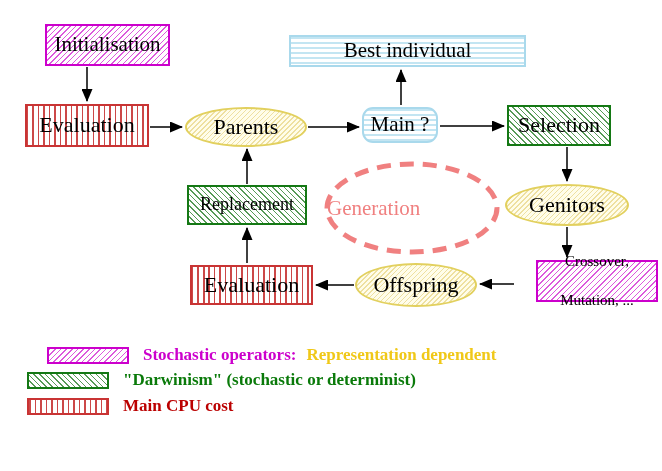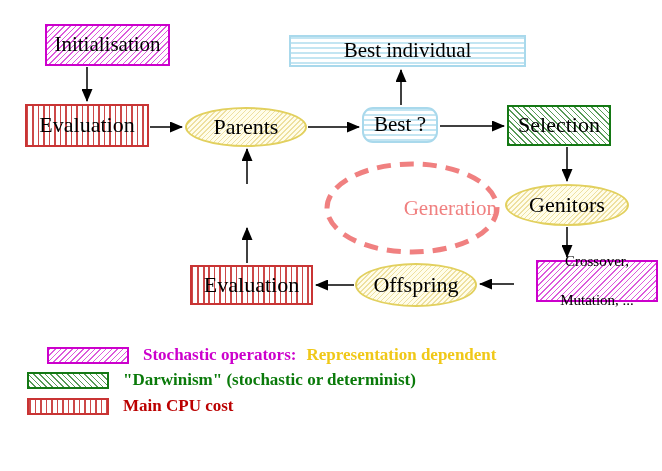--- a/index.html
+++ b/index.html
@@ -31,21 +31,21 @@
   }
   .ellipse-yellow{
     border:2px solid #e2d05e;border-radius:50%;background-color:#fffdea;
     background-image:repeating-linear-gradient(135deg,rgba(224,200,100,0.55) 0 1px,rgba(255,255,255,0) 1px 3.5px);
   }
   .lbl-21{font-size:21px;}
   .lbl-22{font-size:22px;}
   .lbl-18{font-size:18px;}
   .lbl-15{font-size:15px;line-height:1.3;gap:20px;}
   #generation-label{
-    position:absolute;left:327px;top:196px;width:170px;text-align:right;
+    position:absolute;left:327px;top:196px;width:170px;text-align:left;
     font-size:21px;color:#f08080;
   }
   .legend-row{
     position:absolute;left:27px;display:flex;align-items:center;height:18px;
   }
   .legend-swatch{width:82px;height:17px;box-sizing:border-box;flex:0 0 auto;}
   .legend-text{margin-left:14px;font-size:17px;font-weight:bold;white-space:nowrap;}
   .legend-text2{margin-left:10px;font-size:17px;font-weight:bold;white-space:nowrap;}
   .c-magenta{color:#cc00cc;}
   .c-gold{color:#f0c818;}
@@ -84,21 +84,21 @@
 
   <div class="node stripe-red lbl-22" style="left:25px;top:104px;width:124px;height:43px;">
     <span>Evaluation</span>
   </div>
 
   <div class="node stripe-cyan lbl-21" style="left:289px;top:35px;width:237px;height:32px;align-items:center;">
     <span>Best individual</span>
   </div>
 
   <div class="node stripe-cyan lbl-21" style="left:362px;top:107px;width:76px;height:36px;border-radius:11px;">
-    <span>Best ?</span>
+    <span>Main ?</span>
   </div>
 
   <div class="node hatch-green lbl-22" style="left:507px;top:105px;width:104px;height:41px;">
     <span>Selection</span>
   </div>
 
   <div class="node ellipse-yellow lbl-22" style="left:185px;top:107px;width:122px;height:40px;">
     <span>Parents</span>
   </div>
 
@@ -112,20 +112,23 @@
   </div>
 
   <div class="node ellipse-yellow lbl-22" style="left:355px;top:263px;width:122px;height:44px;">
     <span>Offspring</span>
   </div>
 
   <div class="node stripe-red lbl-22" style="left:190px;top:265px;width:123px;height:40px;">
     <span>Evaluation</span>
   </div>
 
+  <div class="node hatch-green lbl-18" style="left:187px;top:185px;width:120px;height:40px;">
+    <span>Replacement</span>
+  </div>
 
   <div id="generation-label">Generation</div>
 
   <div class="legend-row" style="top:346px;">
     <div class="legend-swatch hatch-magenta"></div>
     <span class="legend-text c-magenta">Stochastic operators:</span>
     <span class="legend-text2 c-gold">Representation dependent</span>
   </div>
 
   <div class="legend-row" style="top:371px;">

